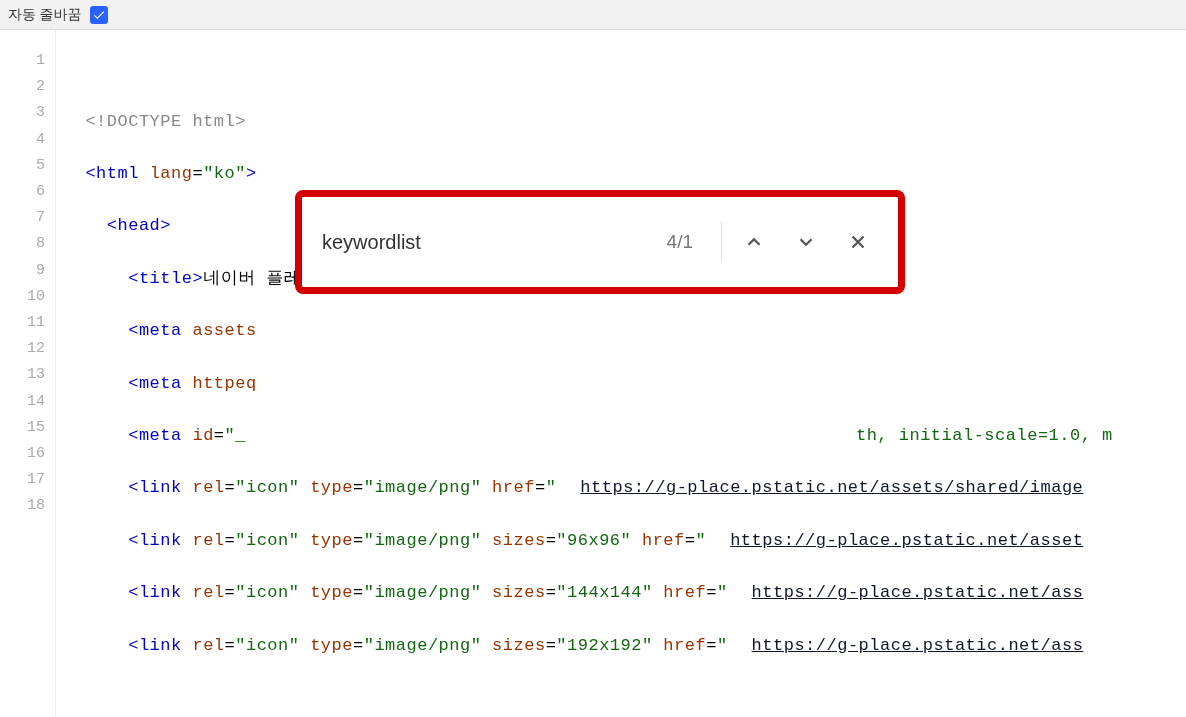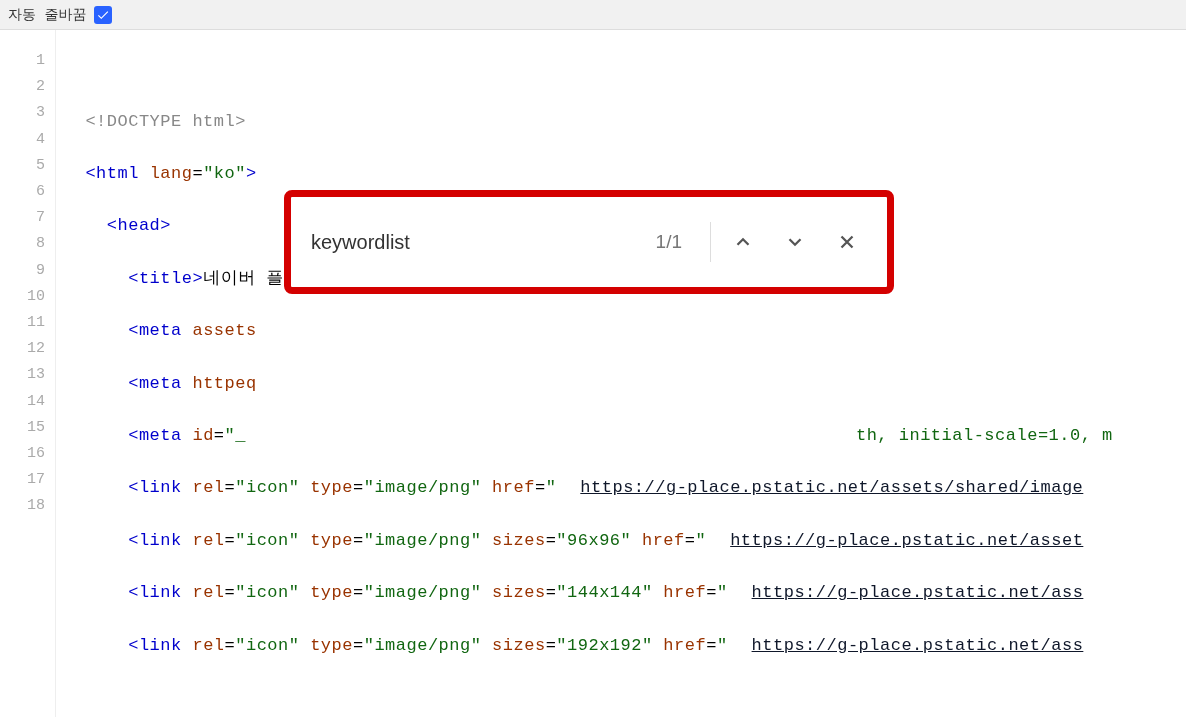--- a/index.html
+++ b/index.html
@@ -14,21 +14,21 @@
     .toolbar {
       background: #f1f1f1;
       border-bottom: 1px solid #ddd;
       padding: 4px 8px;
       display: flex;
       align-items: center;
       gap: 8px;
       height: 30px;
     }
     .toolbar-label {
-      font-family: Liberation Mono, monospace;
+      font-family: Liberation Serif, serif;
       font-size: 14px;
       color: #333;
     }
     .checkbox {
       width: 18px;
       height: 18px;
       background: #2962ff;
       border-radius: 3px;
       display: flex;
       align-items: center;
@@ -66,21 +66,21 @@
     .tag { color: #0000cc; }
     .attr-name { color: #993300; }
     .attr-value { color: #116611; }
     .text-content { color: #000000; }
     .comment { color: #888; }
     .link-url { color: #0f172a; text-decoration: underline; margin-left: 24px; }
     
     .find-bar-border {
       position: absolute;
       top: 160px;
-      left: 284px;
+      left: 295px;
       width: 610px;
       height: 104px;
       border: 7px solid #d40000;
       border-radius: 8px;
       background: #fff;
       z-index: 100;
     }
     .find-bar {
       position: absolute;
       top: 0;
@@ -180,21 +180,21 @@
 
 
 
 
 
   </div>
 
   <div class="find-bar-border">
     <div class="find-bar">
       <input class="find-input" value="keywordlist" style="">
-      <span class="find-count">1/1</span>
+      <span class="find-count">4/1</span>
       <div class="find-divider"></div>
       <div class="find-btn">
         <svg viewBox="0 0 24 24">
             <path fill="none" stroke="currentColor" stroke-width="2.5" d="M6 15l6-6 6 6"></path>
           </svg>
       </div>
       <div class="find-btn">
         <svg viewBox="0 0 24 24">
             <path fill="none" stroke="currentColor" stroke-width="2.5" d="M6 9l6 6 6-6"></path>
           </svg>

